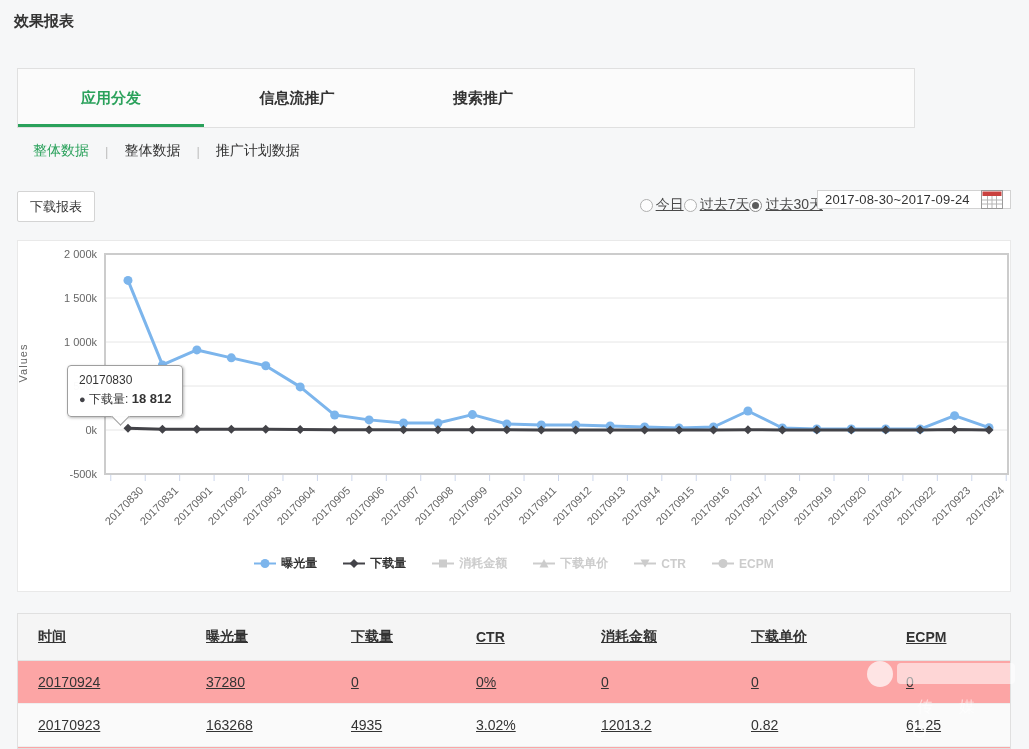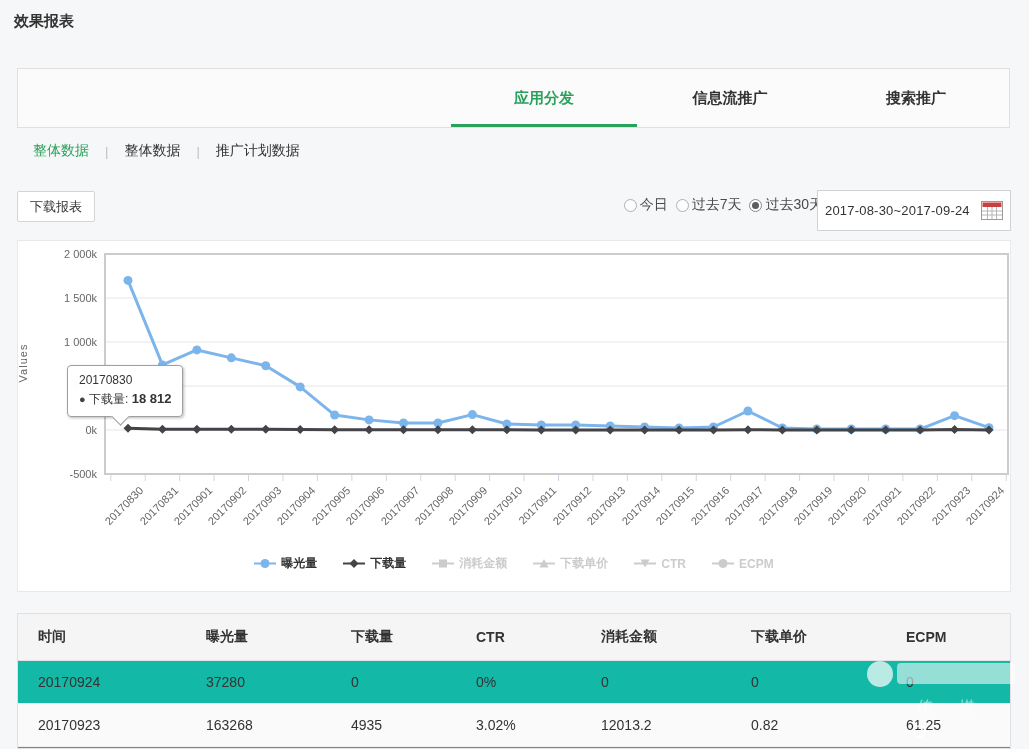--- a/index.html
+++ b/index.html
@@ -3,45 +3,45 @@
 <meta charset="utf-8">
 <style>
   * { margin:0; padding:0; box-sizing:border-box; }
   html,body { width:1029px; height:749px; overflow:hidden;
     font-family:"Liberation Sans","DejaVu Sans",sans-serif; background:#f6f7f8; color:#333; }
 
   
   .page-title { position:absolute; left:14px; top:12px; font-size:15px; font-weight:bold; color:#333; }
 
   
-  .tab-bar { position:absolute; left:17px; top:68px; width:993px; height:60px;
-    background:#fbfbfb; border:1px solid #e0e0e0; display:flex;justify-content:flex-end; }
+  .tab-bar { position:absolute; left:17px; top:68px; width:898px; height:60px;
+    background:#fbfbfb; border:1px solid #e0e0e0; display:flex; }
   .tab { width:186px; height:100%; line-height:57px; text-align:center;
     font-size:15px; font-weight:bold; color:#333; cursor:pointer; position:relative; }
   .tab.active { color:var(--green); }
   .tab.active .tab-underline { position:absolute; left:0; bottom:0; width:100%; height:3px; background:var(--green); }
 
   
   .sub-nav { position:absolute; left:33px; top:142px; display:flex; align-items:center; font-size:14px; }
   .sub-nav .sep { color:#c0c0c0; margin:0 16px; font-size:13px; }
   .sub-link { color:#333; cursor:pointer; }
   .sub-link.active { color:var(--green); }
 
   
   .download-btn { position:absolute; left:17px; top:191px; width:78px; height:31px;
     background:#fff; border:1px solid #d4d4d4; border-radius:2px; font-size:13px; color:#333;
     display:flex; align-items:center; justify-content:center; cursor:pointer; }
-  .radio-group { position:absolute; right:206px; top:196px; display:flex; align-items:center; gap:8px;
-    font-size:14px; color:#4a4a4a; }
+  .radio-group { position:absolute; right:206px; top:196px; display:flex; align-items:center; gap:0;
+    font-size:14px; color:#4a4a4a;text-decoration:underline; }
   .radio-item { display:flex; align-items:center; gap:3px; cursor:pointer; }
   .radio-circle { width:13px; height:13px; border-radius:50%; border:1px solid #b0b0b0; background:#fdfdfd;
     display:inline-flex; align-items:center; justify-content:center; }
   .radio-circle.selected { border-color:#8a8a8a; }
   .radio-circle.selected::after { content:""; width:7px; height:7px; border-radius:50%; background:#5c5c5c; }
-  .date-input { position:absolute; right:18px; top:190px; width:194px; height:41px; background:#fff;
+  .date-input { position:absolute; right:18px; top:190px; width:194px; height:19px; background:#fff;
     border:1px solid #d2d2d2; display:flex; align-items:center; padding:8px 7px; font-size:13px; color:#333; }
   .date-text { letter-spacing:0.2px; }
   .cal-icon { margin-left:auto; width:22px; height:19px; cursor:pointer; }
 
   
   .chart-card { position:absolute; left:17px; top:240px; width:994px; height:352px;
     background:#fff; border:1px solid #e9e9e9; }
   .yaxis-title { position:absolute; left:-14px; top:116px; transform:rotate(-90deg);
     font-size:11px; color:#666; letter-spacing:1px; }
   .x-labels { position:absolute; left:0; top:0; width:994px; height:352px; pointer-events:none; }
@@ -57,21 +57,21 @@
     box-shadow:1px 1px 3px rgba(0,0,0,0.28); white-space:nowrap; }
   .tooltip .tt-line2 { margin-top:4px; }
   .tooltip .tt-dot { color:#434348; font-size:11px; }
   .tooltip b { font-size:13px;text-align:center; }
   .tooltip::after { content:""; position:absolute; left:46px; bottom:-7px; width:12px; height:12px;
     background:rgba(255,255,255,0.97); border-right:1px solid #9f9f9f; border-bottom:1px solid #9f9f9f;
     transform:rotate(45deg); }
 
   
   .table-card { position:absolute; left:17px; top:613px; width:994px; height:136px;
-    background:#14b8a6; border:1px solid #e0e0e0; overflow:hidden; }
+    background:#fca5a5; border:1px solid #e0e0e0; overflow:hidden;text-decoration:underline; }
   table { width:100%; border-collapse:collapse; table-layout:fixed; }
   th { height:46px; text-align:left; padding-left:20px; background:#f5f5f5; font-size:14px; font-weight:bold;
     color:#333; border-bottom:1px solid #e3e3e3; }
   td { height:43px; padding-left:20px; font-size:14px; color:#333; border-bottom:1px solid #efefef; }
   tbody tr:nth-child(2) { background:#fafafa; }
 
   
   .watermark { position:absolute; left:865px; top:645px; width:160px; height:102px; pointer-events:none; z-index:5; }
   .wm-circle { position:absolute; left:2px; top:16px; width:26px; height:26px; border-radius:50%;
     background:rgba(255,255,255,0.7); }

